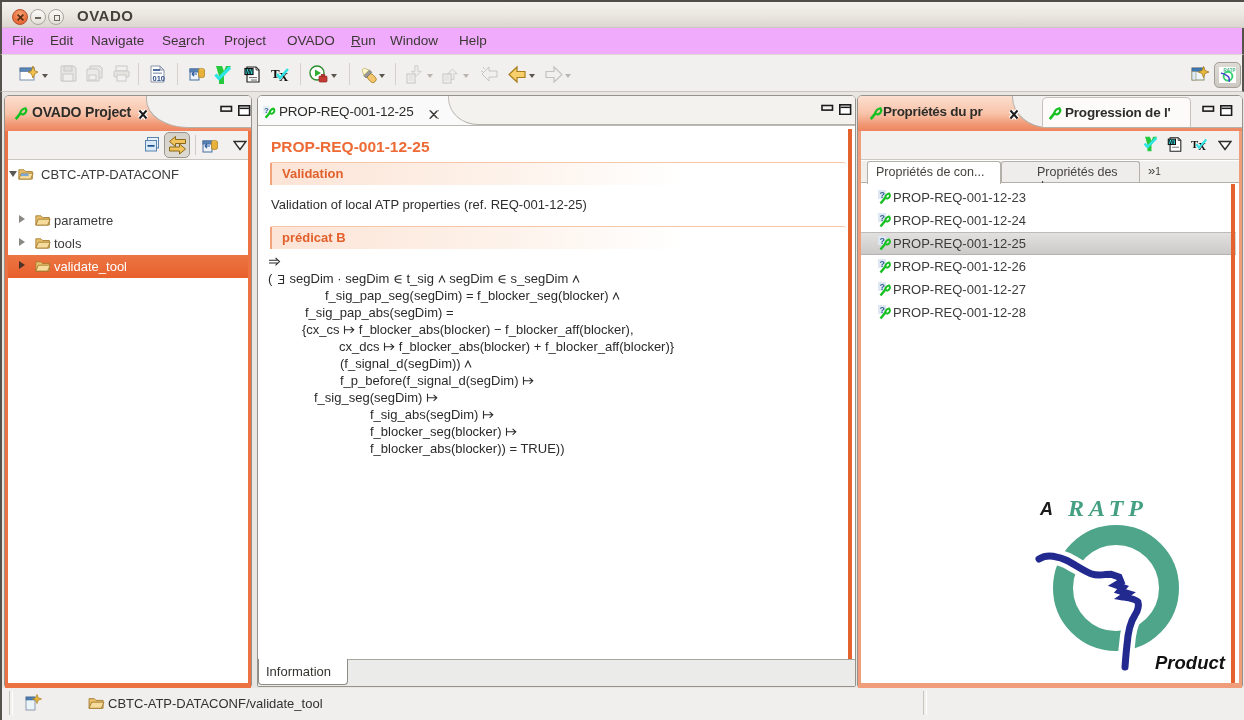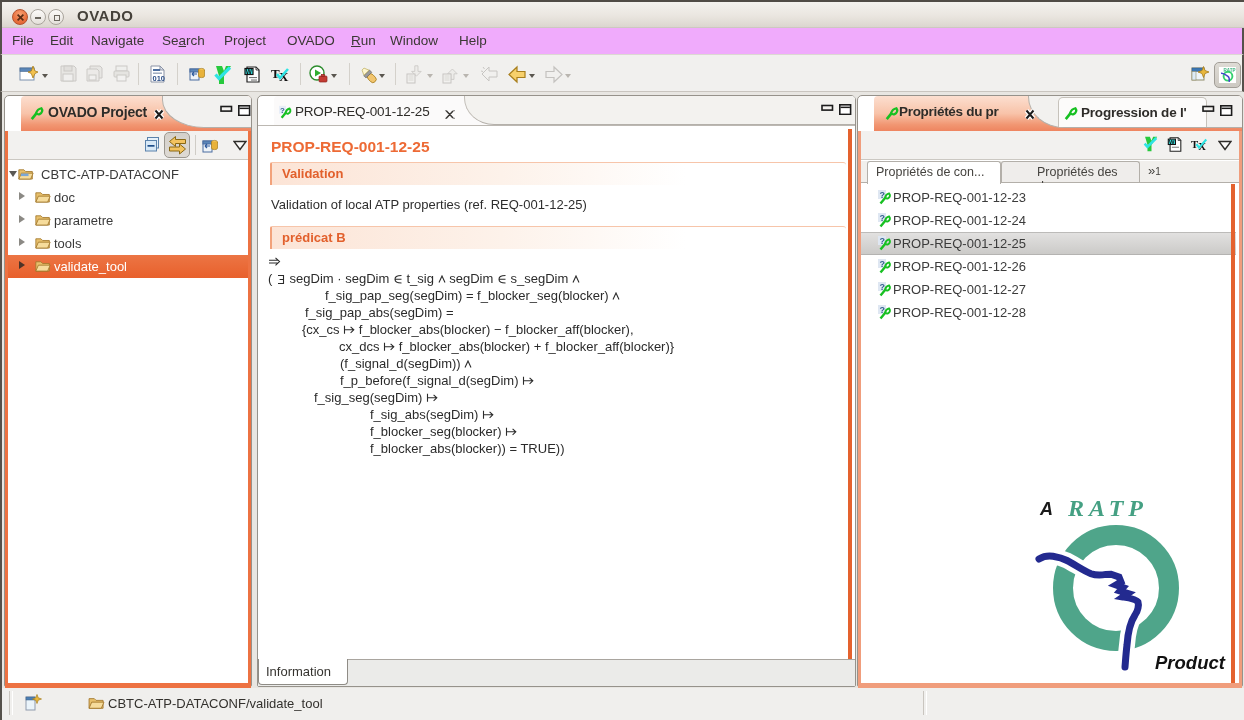--- a/index.html
+++ b/index.html
@@ -22,21 +22,21 @@
 #menubar span{position:absolute;top:5px;font-size:13.5px;color:#3b3834;}
 
 #toolbar{left:0;top:54px;width:1244px;height:38px;background:#f1f0ee;border-bottom:1px solid #c9c5bf;border-left:2px solid #55514b;border-right:2px solid #55514b;box-sizing:border-box;border-top:1px solid #dcd8d2;}
 .tsep{position:absolute;top:8px;width:1px;height:22px;background:#d4d1cb;}
 .ticon{position:absolute;top:10px;}
 .darr{position:absolute;top:19px;width:0;height:0;border-left:3.5px solid transparent;border-right:3.5px solid transparent;border-top:4px solid #5a564f;}
 .darr.dis{border-top-color:#b9b5af;}
 
 #bench{left:0;top:92px;width:1244px;height:596px;background:#e8e6e2;border-left:2px solid #55514b;box-sizing:border-box;}
 .panel{position:absolute;background:#fff;border:1px solid #96928b;border-radius:5px 5px 2px 2px;box-sizing:border-box;}
-.phead{position:absolute;left:16px;top:0;right:0;height:35px;background:linear-gradient(#fcdfd0 0%,#f8c3a9 50%,#f19672 82%,#ee8560 100%);border-radius:4px 4px 0 0;overflow:hidden;}
+.phead{position:absolute;left:0;top:0;right:0;height:35px;background:linear-gradient(#fcdfd0 0%,#f8c3a9 50%,#f19672 82%,#ee8560 100%);border-radius:4px 4px 0 0;overflow:hidden;}
 .pheadrest{position:absolute;top:0;bottom:3.5px;right:0;background:#f2f1ef;border-bottom-left-radius:42px 28px;border-left:1px solid #b4b0aa;border-bottom:1px solid #b4b0aa;}
 .ptabtext{position:absolute;top:8px;font-size:14px;font-weight:bold;color:#2e2c29;letter-spacing:-0.2px;}
 .tclose{position:absolute;top:10px;}
 .minmax{position:absolute;top:9px;width:13px;height:11px;}
 .vtoolbar{position:absolute;left:0;right:0;top:35px;height:29px;background:#f2f1ef;border-bottom:1px solid #cbc8c2;box-sizing:border-box;}
 
 .trow{position:absolute;left:0;right:0;height:23px;font-size:13px;color:#3a3a3a;}
 .trow .lbl{position:absolute;top:4px;}
 .exp-open{position:absolute;top:8px;width:0;height:0;border-left:4.5px solid transparent;border-right:4.5px solid transparent;border-top:6px solid #5a5854;}
 .exp-cls{position:absolute;top:6px;width:0;height:0;border-top:4.5px solid transparent;border-bottom:4.5px solid transparent;border-left:6px solid #8b8984;}
@@ -274,28 +274,20 @@
   <div class="abs" style="left:3px;top:64px;width:240px;height:523px;background:#fff;overflow:hidden;">
     <div class="trow" style="top:3px">
       <div class="exp-open" style="left:1px"></div>
       <svg class="abs" style="left:10px;top:4px" width="16" height="14" viewBox="0 0 19 16">
         <path d="M1,3 h6 l2,2 h8 v9 h-16 Z" fill="#e8c06c" stroke="#a2772b"></path>
         <path d="M1,14 l3,-7 h14 l-3,7 Z" fill="#f6dc9c" stroke="#a2772b"></path>
         <path d="M3.5,9 h9" stroke="#7ba7d7" stroke-width="3"></path>
       </svg>
       <span class="lbl" style="left:33px">CBTC-ATP-DATACONF</span>
     </div>
-    <div class="trow" style="top:26px">
-      <div class="exp-cls" style="left:11px"></div>
-      <svg class="abs" style="left:27px;top:4px" width="16" height="14" viewBox="0 0 19 16">
-        <path d="M1,3 h6 l2,2 h8 v9 h-16 Z" fill="#e8c06c" stroke="#a2772b"></path>
-        <path d="M1,14 l3,-7 h14 l-3,7 Z" fill="#f6dc9c" stroke="#a2772b"></path>
-      </svg>
-      <span class="lbl" style="left:46px">doc</span>
-    </div>
     <div class="trow" style="top:49px">
       <div class="exp-cls" style="left:11px"></div>
       <svg class="abs" style="left:27px;top:4px" width="16" height="14" viewBox="0 0 19 16">
         <path d="M1,3 h6 l2,2 h8 v9 h-16 Z" fill="#e8c06c" stroke="#a2772b"></path>
         <path d="M1,14 l3,-7 h14 l-3,7 Z" fill="#f6dc9c" stroke="#a2772b"></path>
       </svg>
       <span class="lbl" style="left:46px">parametre</span>
     </div>
     <div class="trow" style="top:72px">
       <div class="exp-cls" style="left:11px"></div>

